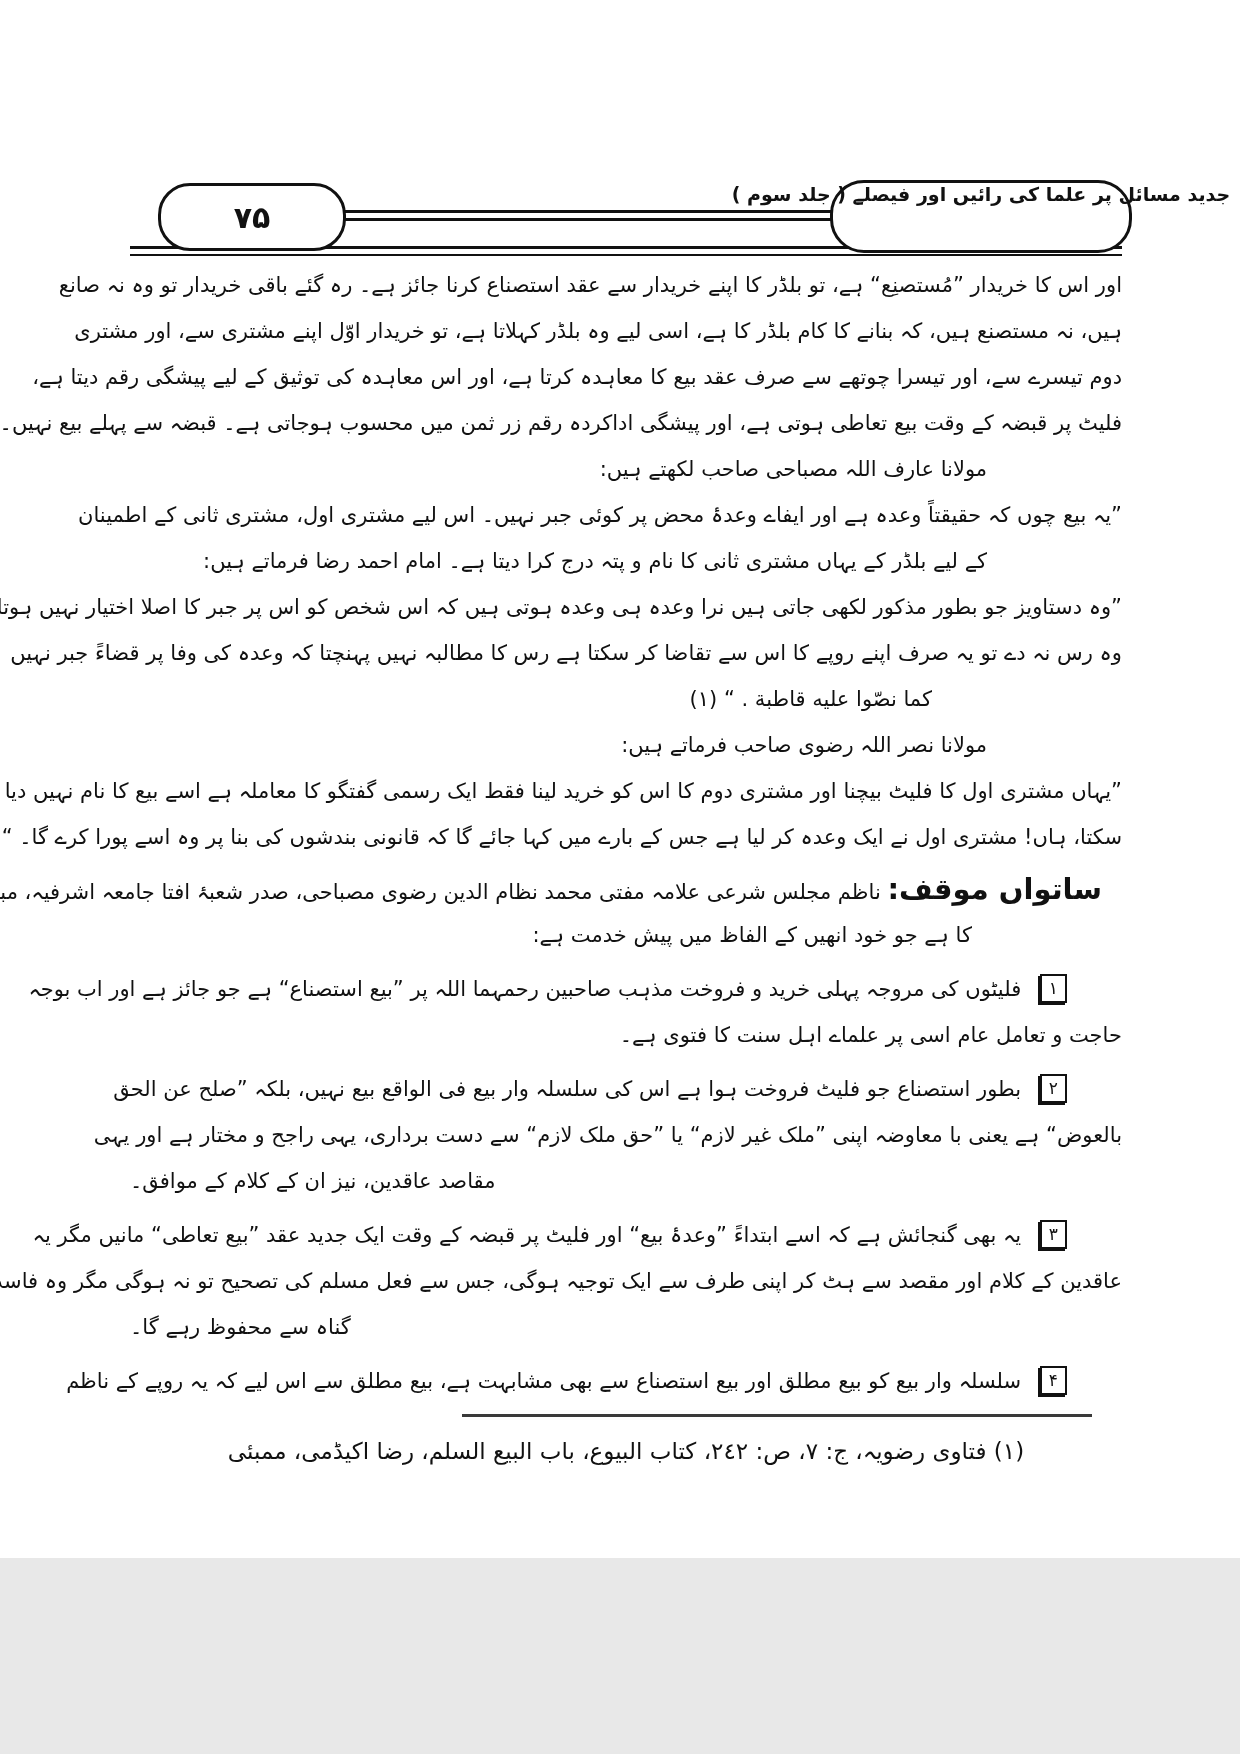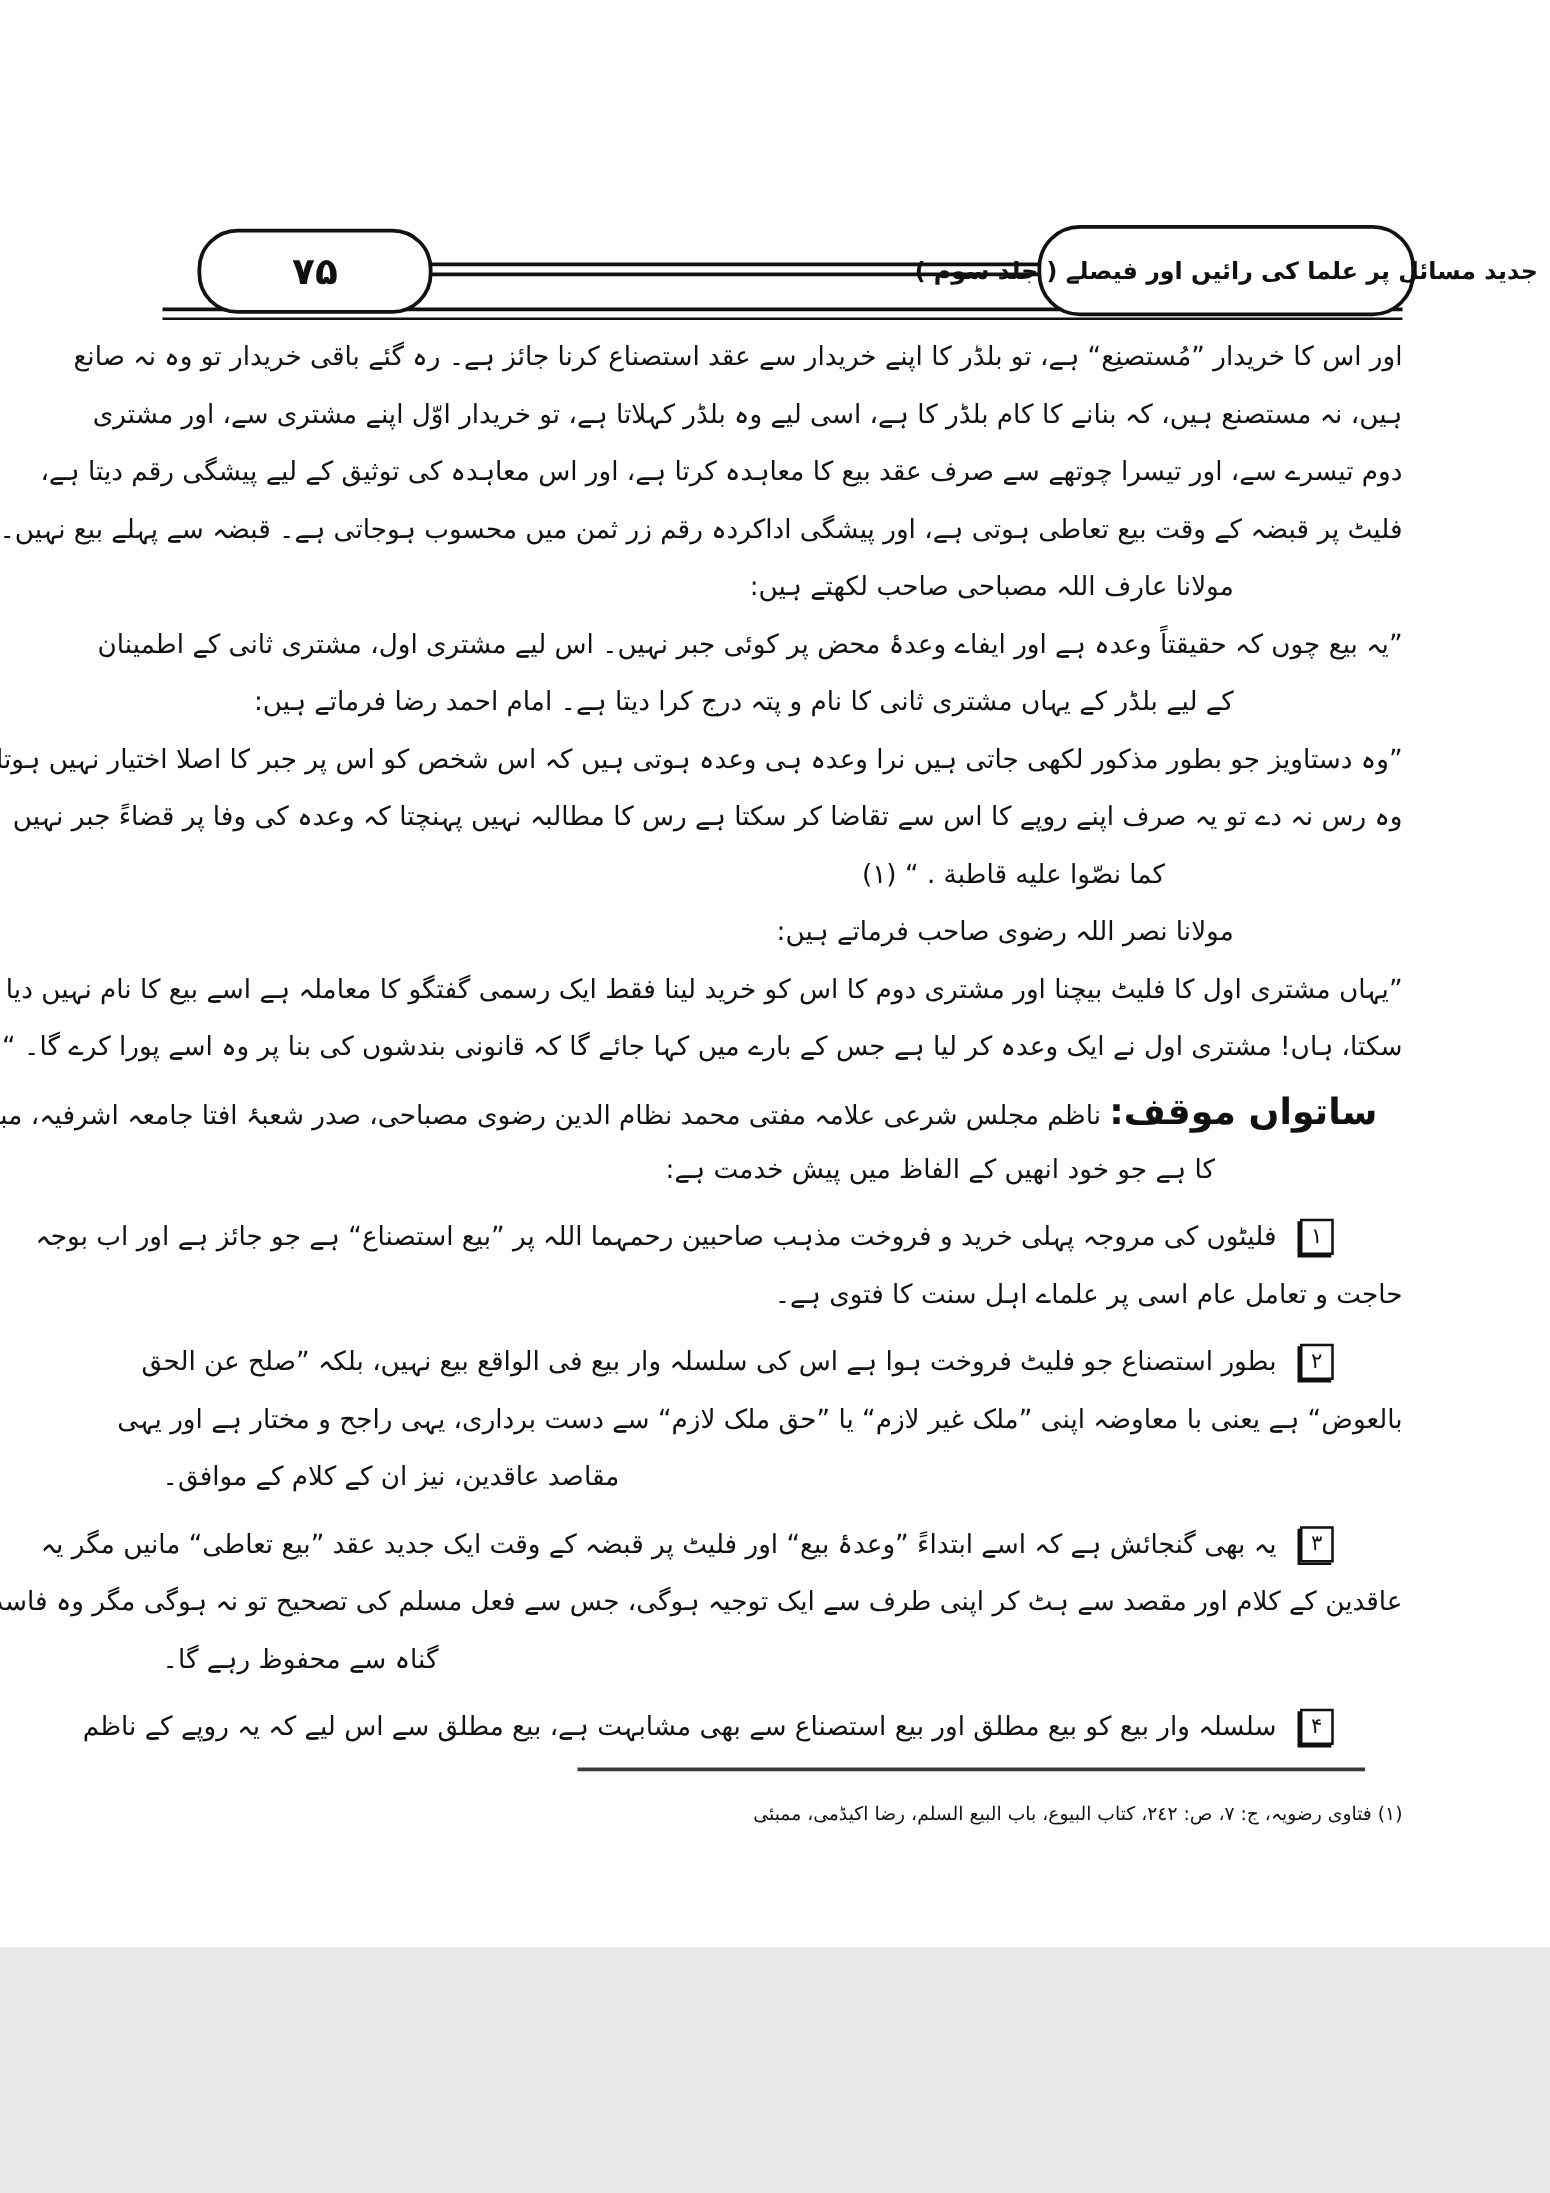--- a/index.html
+++ b/index.html
@@ -15,21 +15,21 @@
   
   .hdr-pill{
     position:absolute;left:158px;top:183px;width:182px;height:62px;
     border:3px solid #111;border-radius:32px;background:#fff;z-index:3;
     display:flex;align-items:center;justify-content:center;
     font-size:30px;font-weight:bold;
   }
   .hdr-oval{
     position:absolute;left:830px;top:180px;width:296px;height:67px;
     border:3px solid #111;border-radius:34px;background:#fff;z-index:3;
-    display:flex;align-items:center;justify-content:center;
+    display:flex;align-items:flex-start;justify-content:center;
     font-size:19px;font-weight:bold;white-space:nowrap;
     direction:rtl;
   }
   .hdr-connector{
     position:absolute;left:335px;top:210px;width:505px;height:5px;
     border-top:3px solid #111;border-bottom:3px solid #111;z-index:2;
   }
   .hdr-rule{
     position:absolute;left:130px;top:246px;width:992px;height:5px;
     border-top:3px solid #111;border-bottom:2px solid #111;z-index:1;
@@ -60,22 +60,22 @@
     padding:0 7px;margin-left:12px;
     font-size:17px;line-height:25px;height:25px;
     vertical-align:2px;background:#fff;
   }
   
   .fn-rule{
     height:3px;background:#3a3a3a;width:630px;
     margin:10px 30px 14px auto;
   }
   .fn-text{
-    font-size:15px;line-height:40px;
-    direction:rtl;
+    font-size:23px;line-height:40px;
+    text-align:center;direction:rtl;
   }
 </style>
 </head>
 <body>
 
 <div class="page">
 
   <div class="hdr-rule"></div>
   <div class="hdr-connector"></div>
   <div class="hdr-pill">

